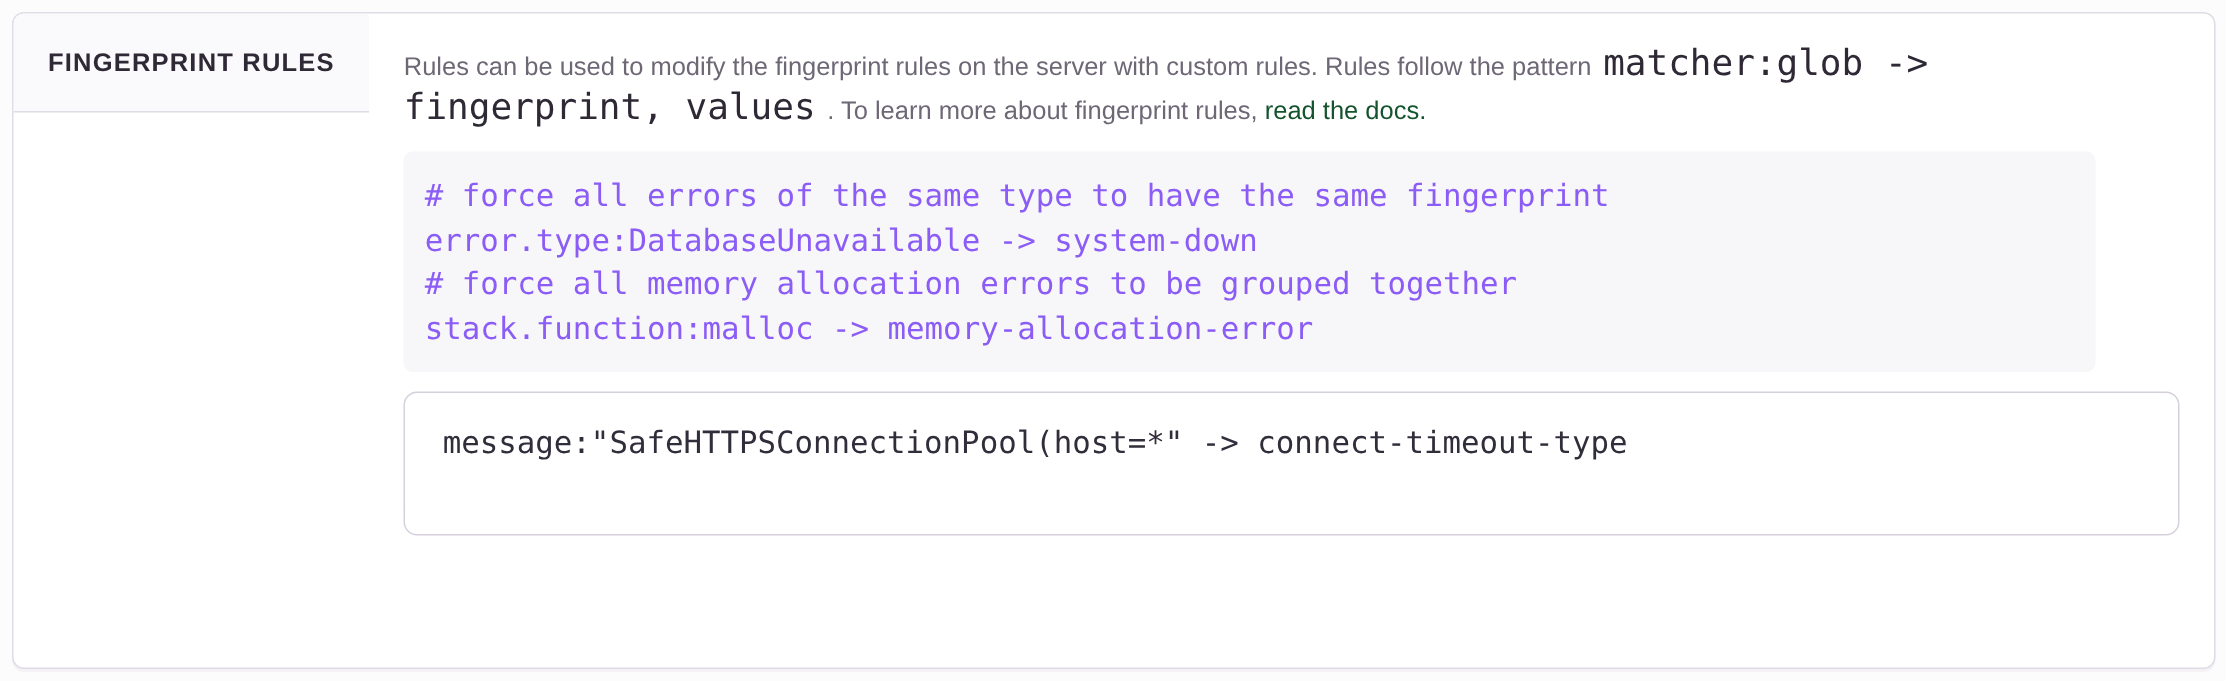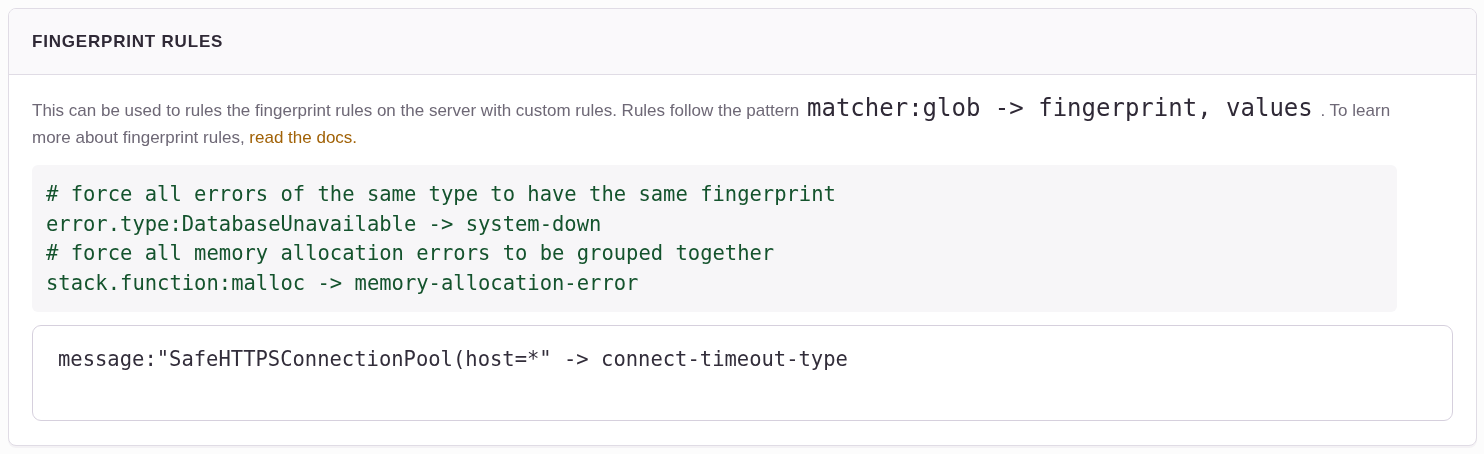--- a/index.html
+++ b/index.html
@@ -16,21 +16,21 @@
     height: 100%;
   }
   .panel {
     width: 100%;
     height: 438px;
     background: #ffffff;
     border: 1px solid #e0dce5;
     border-radius: 8px;
     box-shadow: 0 2px 0 rgba(45, 0, 85, 0.04);
     display: flex;
-    flex-direction: column;
+    flex-direction: row;
     overflow: hidden;
   }
   .panel-header {
     background: #faf9fb;
     border-bottom: 1px solid #e0dce5;
     height: 66px;
     flex: 0 0 auto;
     display: flex;
     align-items: center;
     padding: 0 23px;
@@ -52,34 +52,34 @@
     color: #6e6876;
     max-width: 1385px;
   }
   .inline-code {
     font-family: "DejaVu Sans Mono", "Liberation Mono", monospace;
     font-size: 24px;
     color: #2f2936;
     padding: 0 3px;
   }
   .docs-link {
-    color: #a16207;
+    color: #14532d;
     text-decoration: none;
     cursor: pointer;
   }
   .example-block {
     margin-top: 14px;
     margin-right: 56px;
     background: #f7f6f8;
     border-radius: 6px;
     padding: 15px 14px 14px 14px;
     font-family: "DejaVu Sans Mono", "Liberation Mono", monospace;
     font-size: 20.5px;
     line-height: 29.5px;
-    color: #14532d;
+    color: #8b5cf6;
     white-space: pre;
     overflow: hidden;
   }
   .rules-input {
     display: block;
     margin-top: 13px;
     width: 100%;
     height: 96px;
     background: #ffffff;
     border: 1px solid #d6d0dd;
@@ -101,21 +101,21 @@
 <div class="page">
   <section class="panel">
 
     <header class="panel-header">
       <h2 class="panel-title">FINGERPRINT RULES</h2>
     </header>
 
     <div class="panel-body">
 
       <p class="description">
-        <span>This can be used to rules the fingerprint rules on the server with custom rules. Rules follow the pattern</span>
+        <span>Rules can be used to modify the fingerprint rules on the server with custom rules. Rules follow the pattern</span>
         <code class="inline-code">matcher:glob -&gt; fingerprint, values</code>
         <span>. To learn more about fingerprint rules,</span>
         <a href="#" class="docs-link">read the docs.</a>
       </p>
 
       <pre class="example-block"># force all errors of the same type to have the same fingerprint
 error.type:DatabaseUnavailable -&gt; system-down
 # force all memory allocation errors to be grouped together
 stack.function:malloc -&gt; memory-allocation-error</pre>
 

